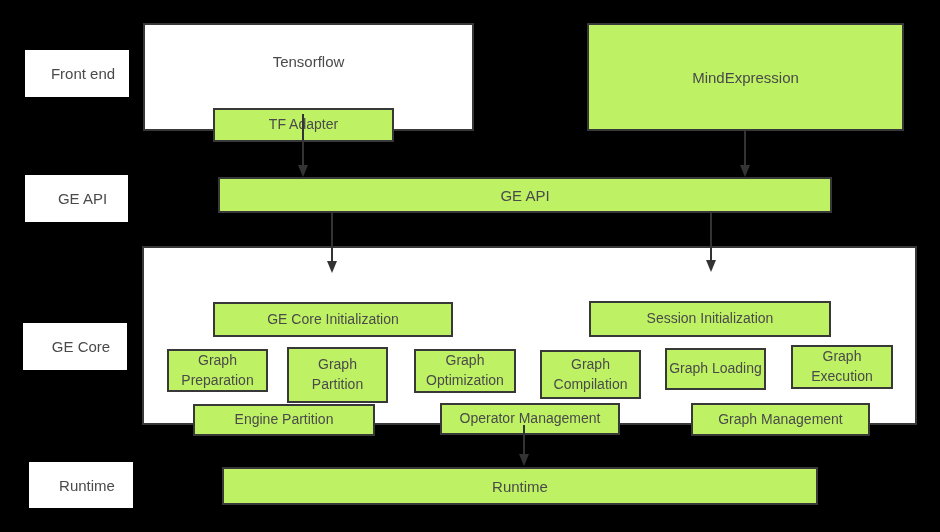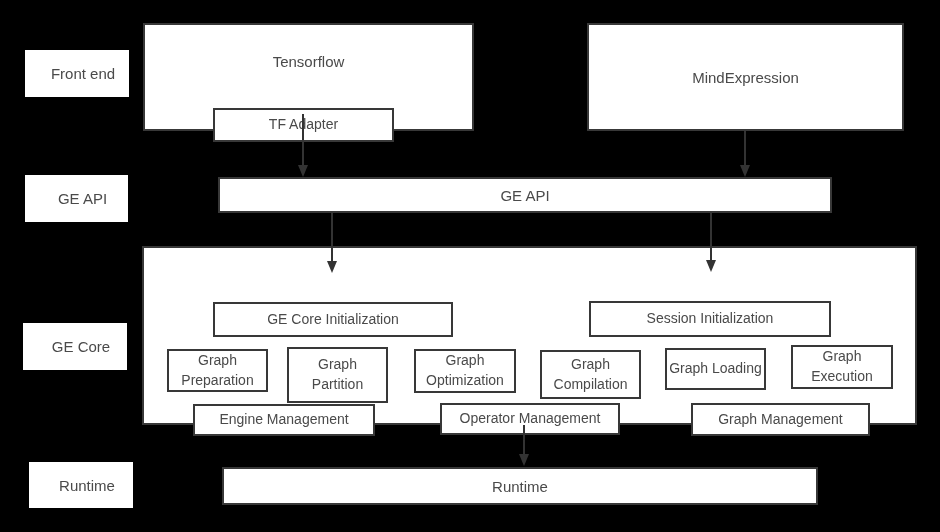--- a/index.html
+++ b/index.html
@@ -24,21 +24,21 @@
     justify-content: center;
     font-size: 15px;
     text-align: center;
     padding-left: 12px;
   }
   .box {
     background: #ffffff;
     border: 2px solid #383838;
   }
   .cbox {
-    background: #ffffff;
+    background: #bef264;
     border: 2px solid #383838;
     display: flex;
     align-items: center;
     justify-content: center;
     text-align: center;
   }
   .bar-text { font-size: 15px; }
   .cell-text { font-size: 14px; line-height: 1.4; padding: 0 2px; margin-top: 28px; }
   .big-title {
     position: absolute;
@@ -87,21 +87,21 @@
   <div class="abs cbox cell-text" style="left:213px; top:274px; width:240px; height:35px;">GE Core Initialization</div>
   <div class="abs cbox cell-text" style="left:589px; top:273px; width:242px; height:36px;">Session Initialization</div>
 
   <div class="abs cbox cell-text" style="left:167px; top:321px; width:101px; height:43px;">Graph Preparation</div>
   <div class="abs cbox cell-text" style="left:287px; top:319px; width:101px; height:56px;">Graph Partition</div>
   <div class="abs cbox cell-text" style="left:414px; top:321px; width:102px; height:44px;">Graph Optimization</div>
   <div class="abs cbox cell-text" style="left:540px; top:322px; width:101px; height:49px;">Graph Compilation</div>
   <div class="abs cbox cell-text" style="left:665px; top:320px; width:101px; height:42px;">Graph Loading</div>
   <div class="abs cbox cell-text" style="left:791px; top:317px; width:102px; height:44px;">Graph Execution</div>
 
-  <div class="abs cbox cell-text" style="left:193px; top:376px; width:182px; height:32px;">Engine Management</div>
+  <div class="abs cbox cell-text" style="left:193px; top:376px; width:182px; height:32px;">Engine Partition</div>
   <div class="abs cbox cell-text" style="left:440px; top:375px; width:180px; height:32px;">Operator Management</div>
   <div class="abs cbox cell-text" style="left:691px; top:375px; width:179px; height:33px;text-align:center;">Graph Management</div>
 
   <div class="abs cbox bar-text" style="left:222px; top:467px; width:596px; height:38px;">Runtime</div>
 
   <div class="arrow-line" style="left:302px; top:114px; height:51px;"></div>
   <div class="arrow-head" style="left:298px; top:165px;"></div>
 
   <div class="arrow-line" style="left:744px; top:131px; height:34px;"></div>
   <div class="arrow-head" style="left:740px; top:165px;"></div>

